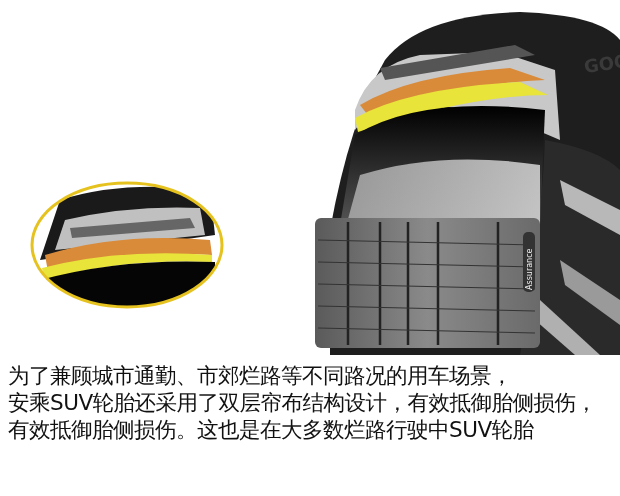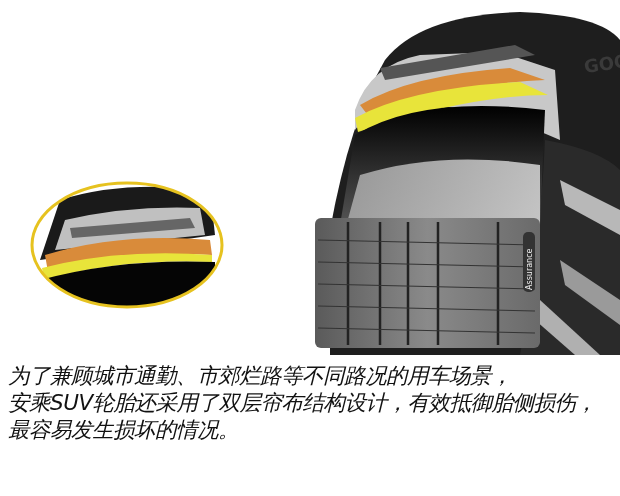--- a/index.html
+++ b/index.html
@@ -1,18 +1,18 @@
 <!DOCTYPE html>
 <html><head>
 <meta charset="utf-8">
 <style>
   html, body { margin: 0; padding: 0; background: #ffffff; }
   body { width: 620px; height: 496px; position: relative; overflow: hidden; font-family: "DejaVu Sans", sans-serif; }
   .illustration { position: absolute; left: 0; top: 0; width: 620px; height: 355px; }
-  .caption { position: absolute; left: 8px; top: 362px; width: 612px; font-size: 21.5px; line-height: 27px; color: #111; letter-spacing: -0.5px; font-style: italic; }
+  .caption { position: absolute; left: 8px; top: 362px; width: 612px; font-size: 21.5px; line-height: 27px; color: #111; letter-spacing: -0.5px; }
   .caption div { white-space: nowrap; }
 </style>
 </head>
 <body>
 
 <svg class="illustration" viewBox="0 0 620 355" xmlns="http://www.w3.org/2000/svg">
   <defs>
     <linearGradient id="treadG" x1="0" x2="1" y1="0" y2="0">
       <stop offset="0" stop-color="#5a5a5a"></stop>
       <stop offset="0.5" stop-color="#8a8a8a"></stop>
@@ -79,14 +79,14 @@
       <path d="M42,268 Q120,248 212,255 L212,262 Q120,258 44,280 Z" fill="#e8e43a"></path>
       <path d="M40,280 Q120,258 215,262 L215,310 L30,310 Z" fill="#050505"></path>
     </g>
     <ellipse cx="127" cy="245" rx="95" ry="62" fill="none" stroke="#e6c21f" stroke-width="3"></ellipse>
   </g>
 </svg>
 
 <div class="caption">
   <div>为了兼顾城市通勤、市郊烂路等不同路况的用车场景，</div>
   <div>安乘SUV轮胎还采用了双层帘布结构设计，有效抵御胎侧损伤，</div>
-  <div>最容易发生损坏的情况。</div>
+  <div>有效抵御胎侧损伤。这也是在大多数烂路行驶中SUV轮胎</div>
 </div>
 
 </body></html>

